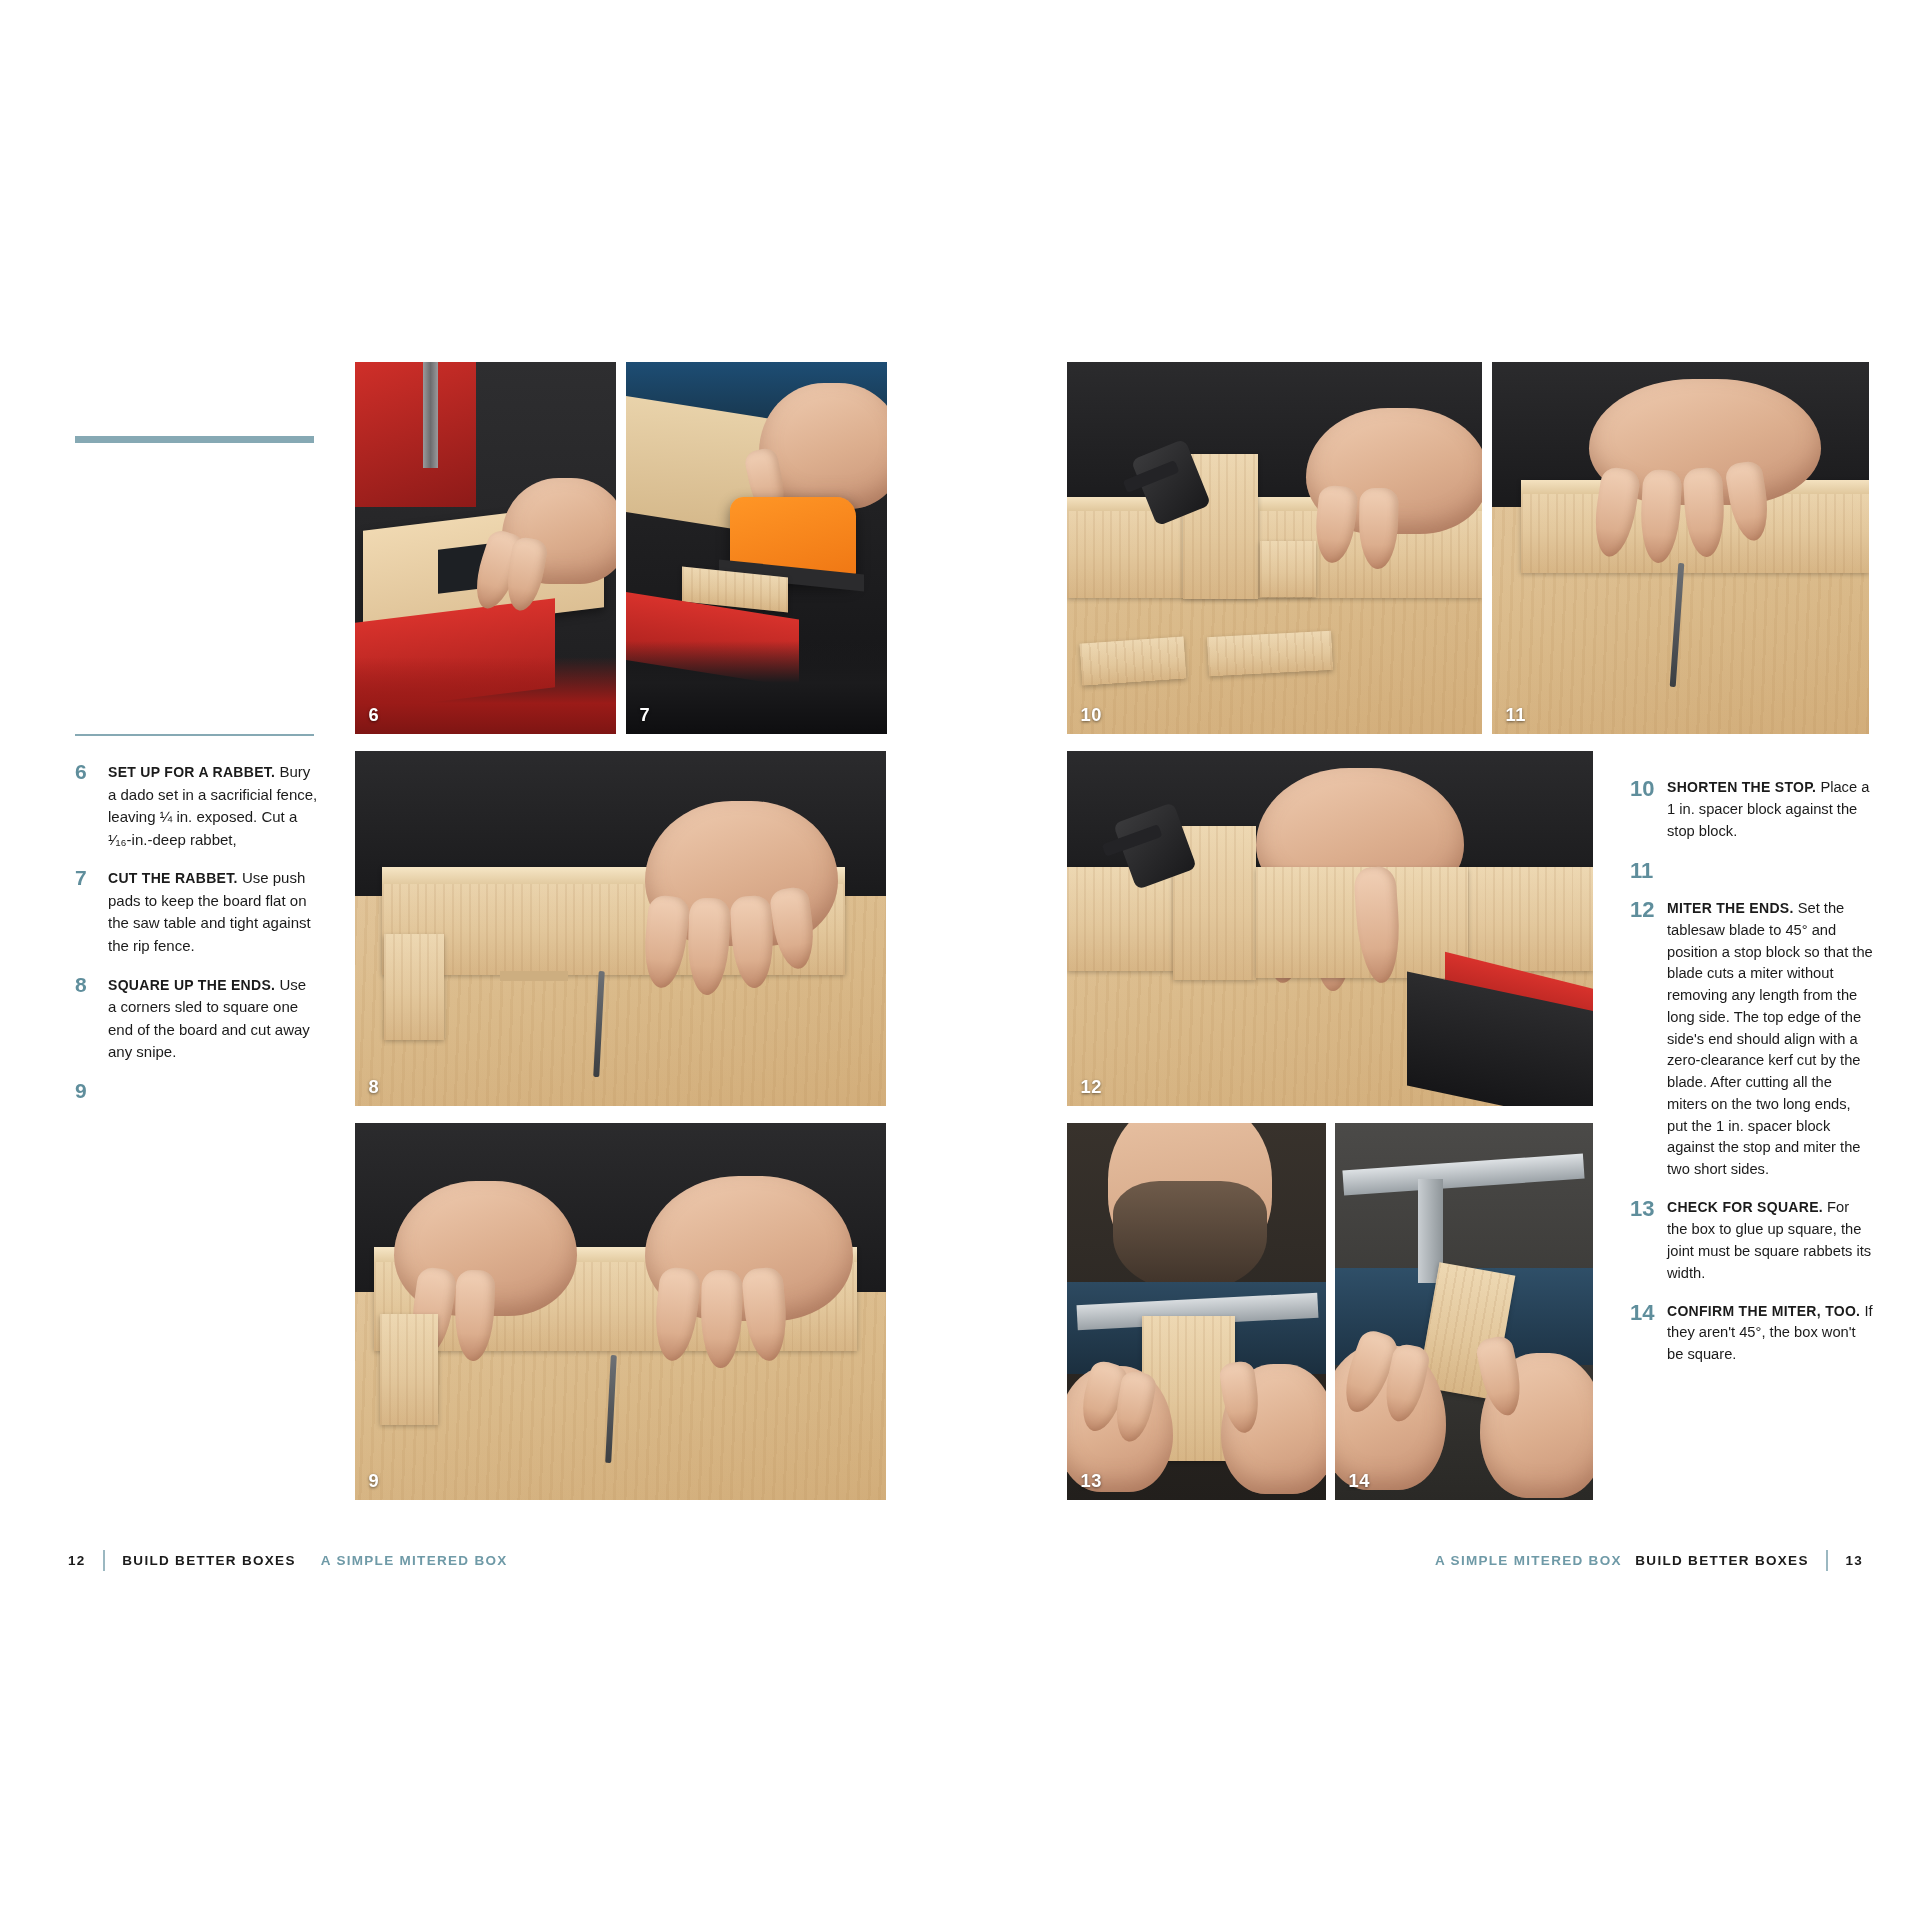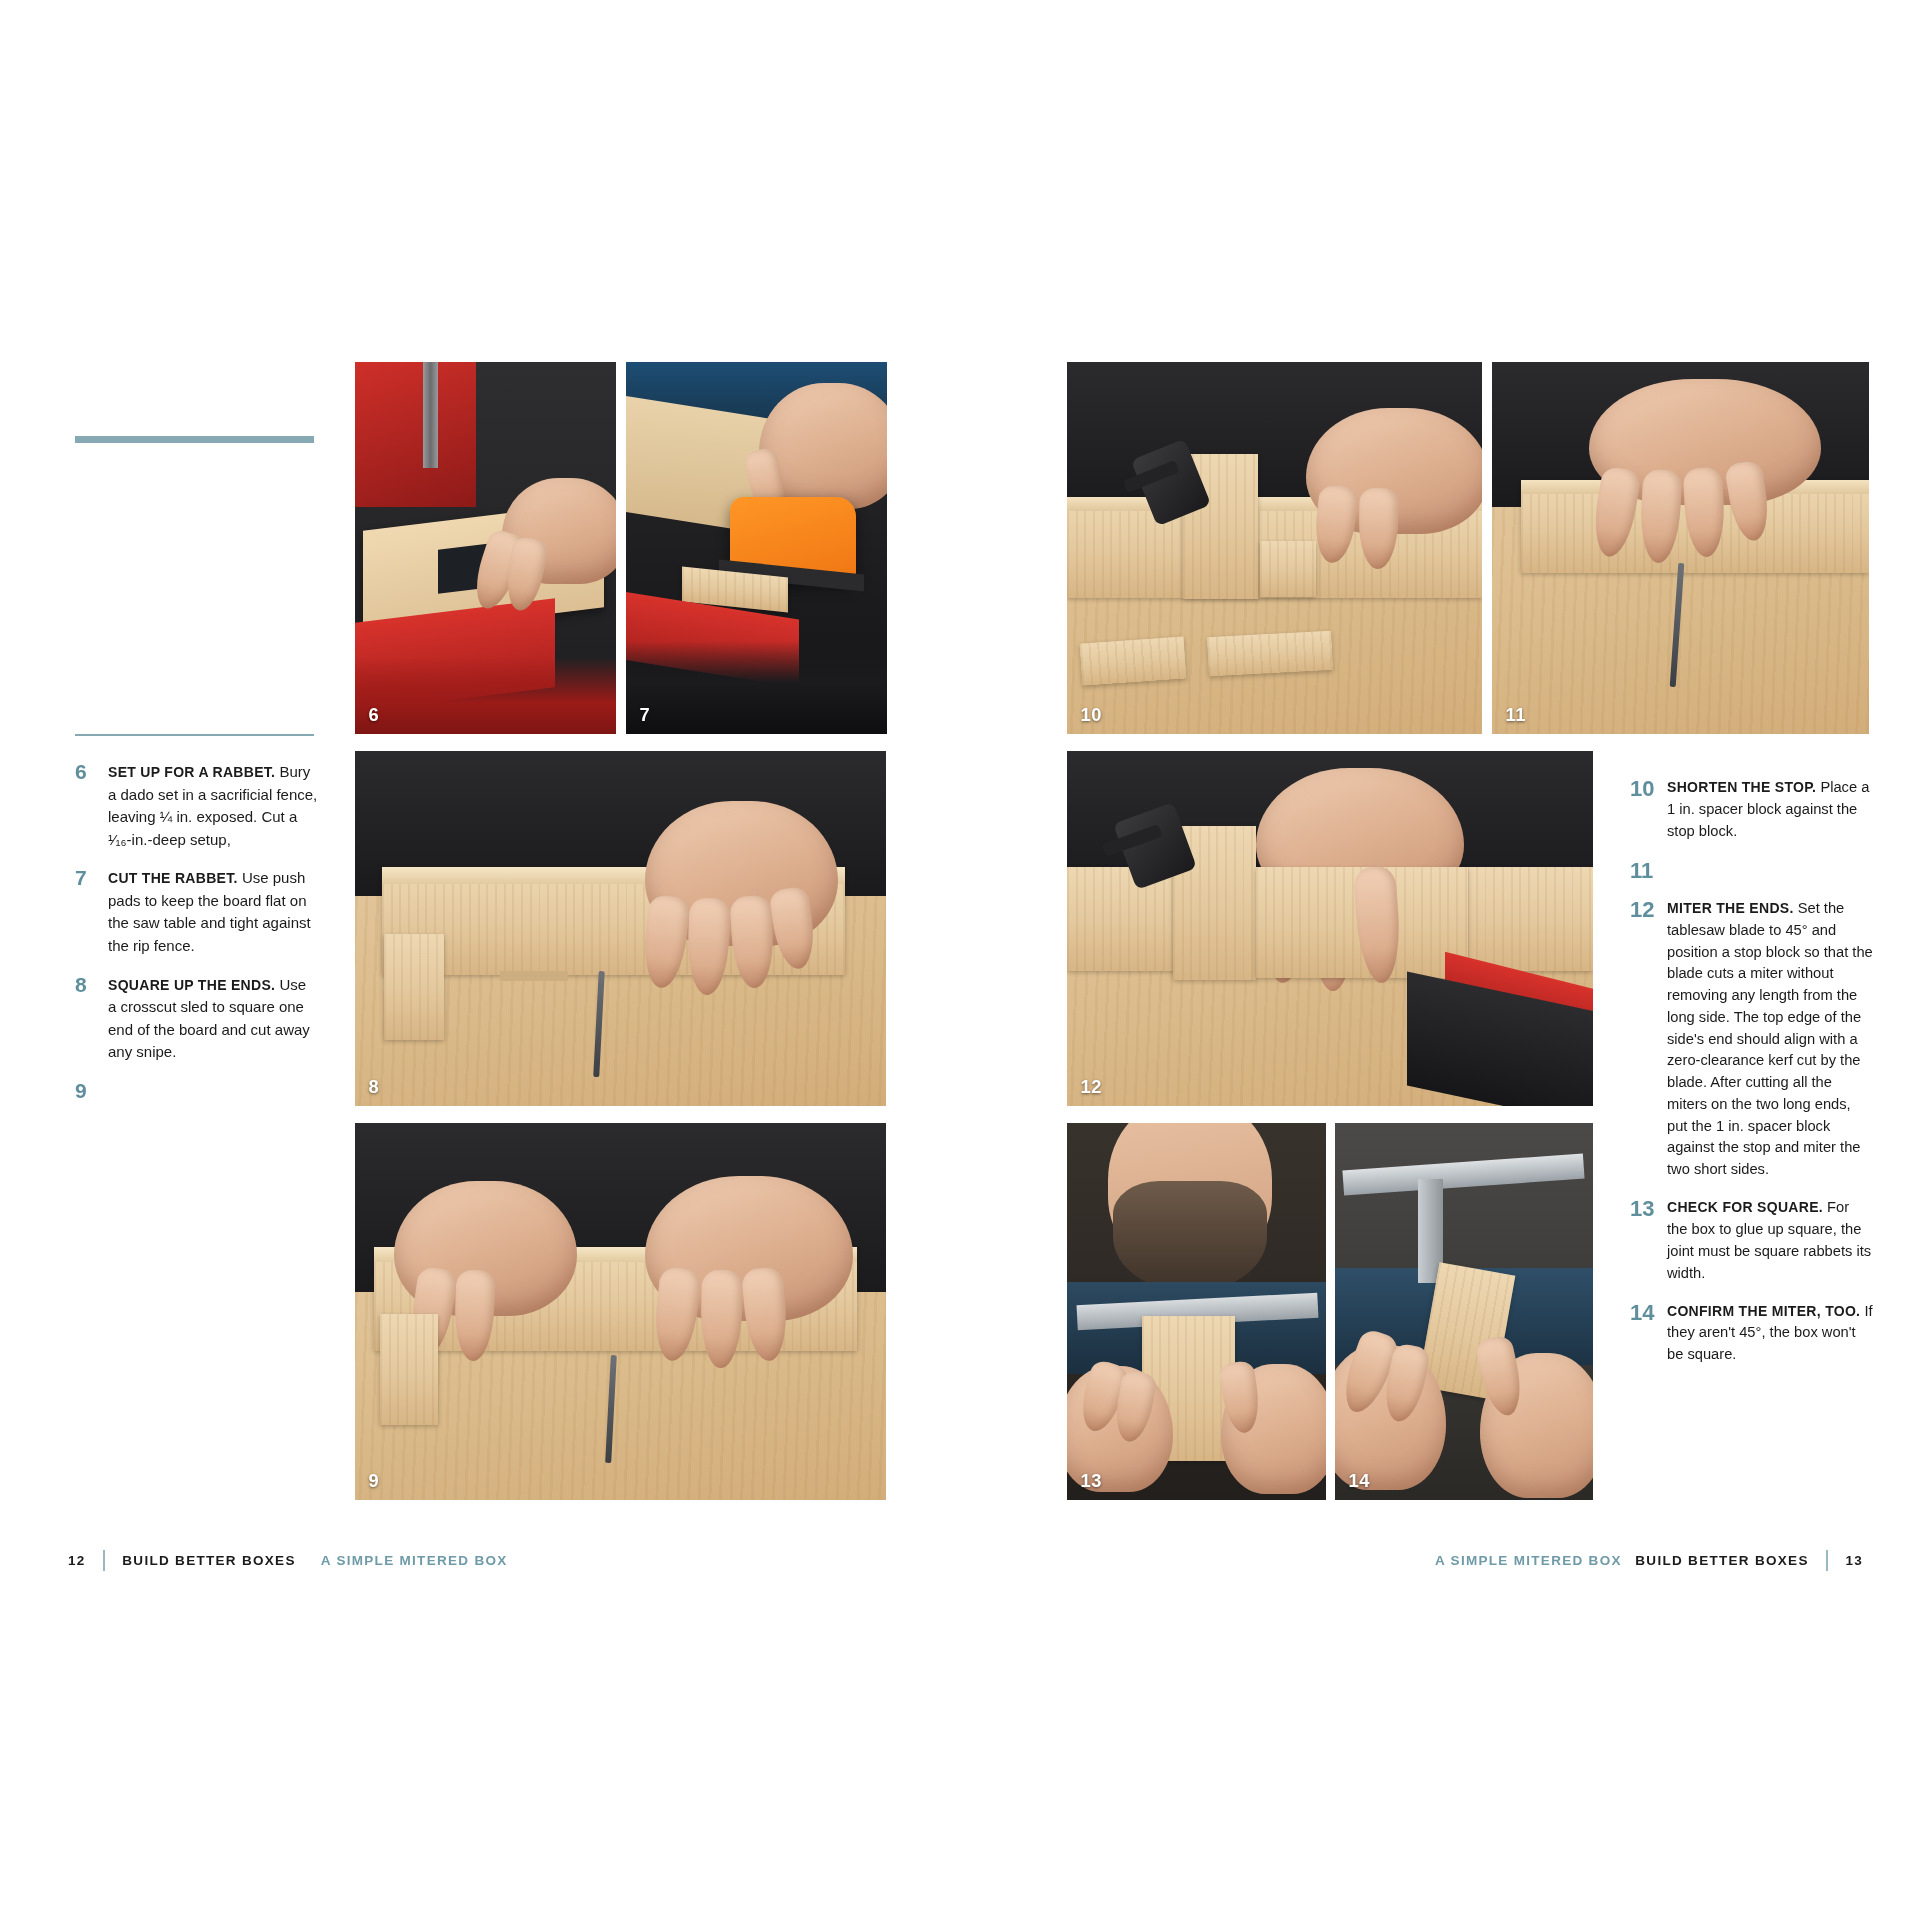--- a/index.html
+++ b/index.html
@@ -169,35 +169,35 @@
 
 
 
   <div class="rule" style="left:75px; top:734px; width:239px; height:1.9px;"></div>
 
   <div class="steps" style="left:75px; top:761px; width:243px;">
     <div class="step">
       <div class="step-num">6</div>
       <div class="step-text">
         <b>SET UP FOR A RABBET.</b>
-        <span>Bury a dado set in a sacrificial fence, leaving ¼ in. exposed. Cut a ¹⁄₁₆-in.-deep setup,</span>
+        <span>Bury a dado set in a sacrificial fence, leaving ¼ in. exposed. Cut a ¹⁄₁₆-in.-deep rabbet,</span>
       </div>
     </div>
     <div class="step">
       <div class="step-num">7</div>
       <div class="step-text">
         <b>CUT THE RABBET.</b>
         <span>Use push pads to keep the board flat on the saw table and tight against the rip fence.</span>
       </div>
     </div>
     <div class="step">
       <div class="step-num">8</div>
       <div class="step-text">
         <b>SQUARE UP THE ENDS.</b>
-        <span>Use a crosscut sled to square one end of the board and cut away any snipe.</span>
+        <span>Use a corners sled to square one end of the board and cut away any snipe.</span>
       </div>
     </div>
     <div class="step">
       <div class="step-num">9</div>
     </div>
   </div>
 
   <div class="photo" style="left:355px; top:362px; width:261px; height:372px;">
     <div style="position:absolute;inset:0;background:linear-gradient(180deg,#2e2e30 0%,#1d1d1f 100%);"></div>
     <div style="position:absolute;left:0;top:0;width:121px;height:145px;background:linear-gradient(160deg,#cf2f29 0%,#8d1a18 100%);"></div>

